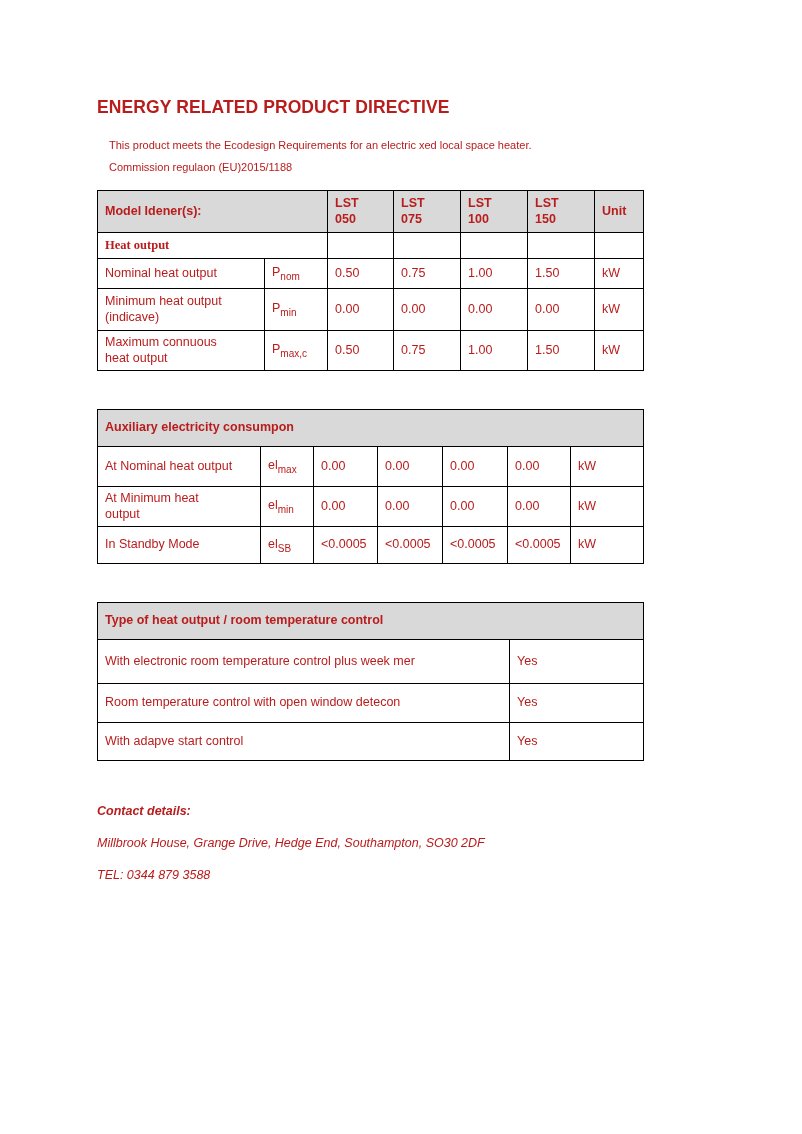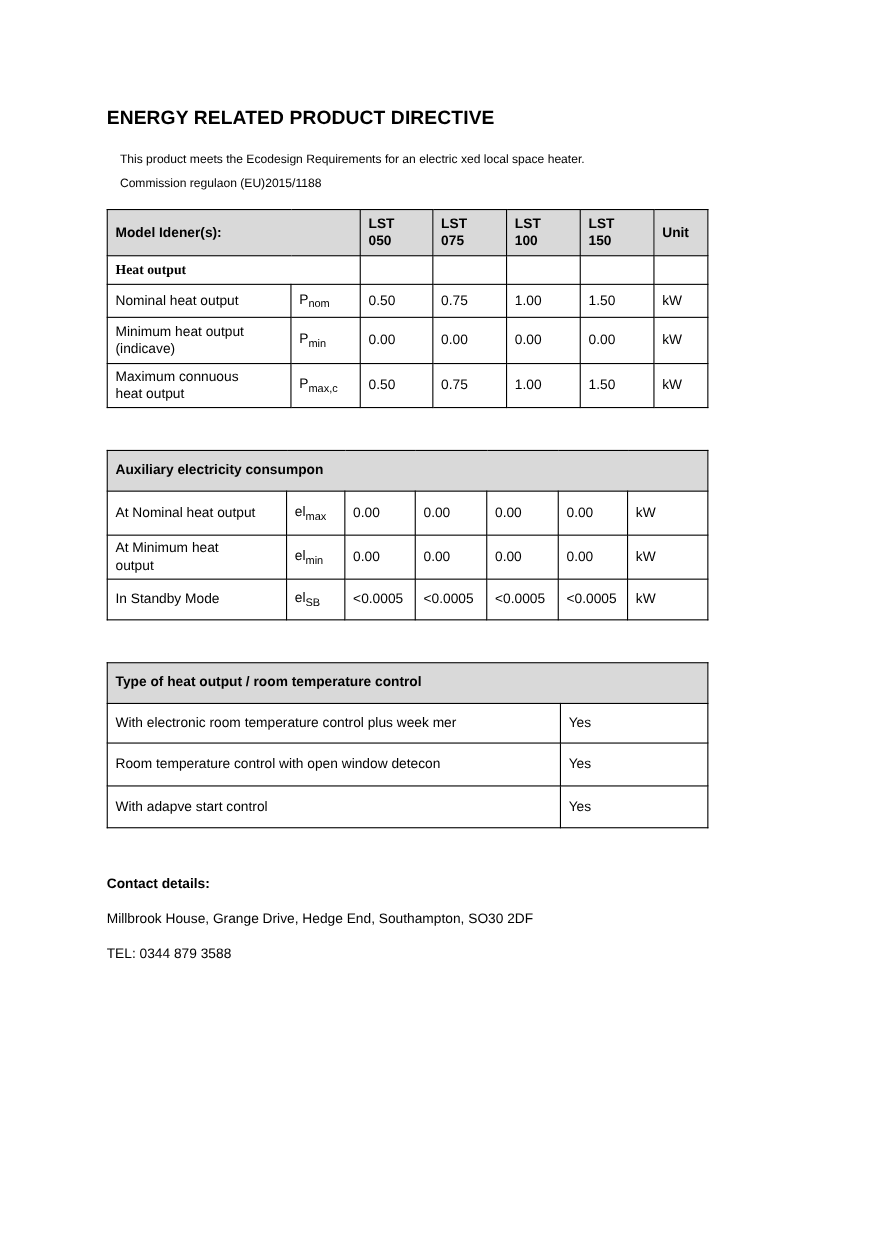--- a/index.html
+++ b/index.html
@@ -3,21 +3,21 @@
 <meta charset="utf-8">
 <style>
   html,body { margin:0; padding:0; background:#ffffff; }
   .page {
     position:relative;
     width:802px; height:1134px;
     background:#ffffff;
     box-sizing:border-box;
     padding:96px 0 0 97px;
     font-family:"Liberation Sans", sans-serif;
-    color:#000000;
+    color:#b91c1c;
   }
   .title {
     margin:0;
     font-size:17.5px;
     line-height:22px;
     font-weight:bold;
     letter-spacing:0.1px;
   }
   .intro {
     margin:16px 0 0 12px;
@@ -45,20 +45,21 @@
   tr.hdr td { background:#d9d9d9; font-weight:bold; }
   td.bold { font-weight:bold;font-family:Liberation Serif, serif; }
   sub { font-size:10px; line-height:1; }
   .w125 { display:inline-block; max-width:125px; vertical-align:middle; }
   .w105 { display:inline-block; max-width:105px; vertical-align:middle; }
   .contact { margin-top:43px; }
   .contact p {
     margin:0 0 18px 0;
     font-size:12.5px;
     line-height:14px;
+    font-style:italic;
   }
   .contact p.bold { font-weight:bold; }
 </style>
 </head>
 <body>
 
 <div class="page">
 
   <h1 class="title">ENERGY RELATED PRODUCT DIRECTIVE</h1>
 
@@ -170,21 +171,21 @@
 
   <table id="ctrl-table">
     <colgroup>
       <col style="width:412px">
         <col style="width:134px">
     </colgroup>
     <tbody>
         <tr class="hdr" style="height:37px">
       <td colspan="2">Type of heat output / room temperature control</td>
     </tr>
-    <tr style="height:36px">
+    <tr style="height:44px">
       <td>With electronic room temperature control plus week mer</td>
       <td>Yes</td>
     </tr>
     <tr style="height:39px">
       <td>Room temperature control with open window detecon</td>
       <td>Yes</td>
     </tr>
     <tr style="height:38px">
       <td>With adapve start control</td>
       <td>Yes</td>

